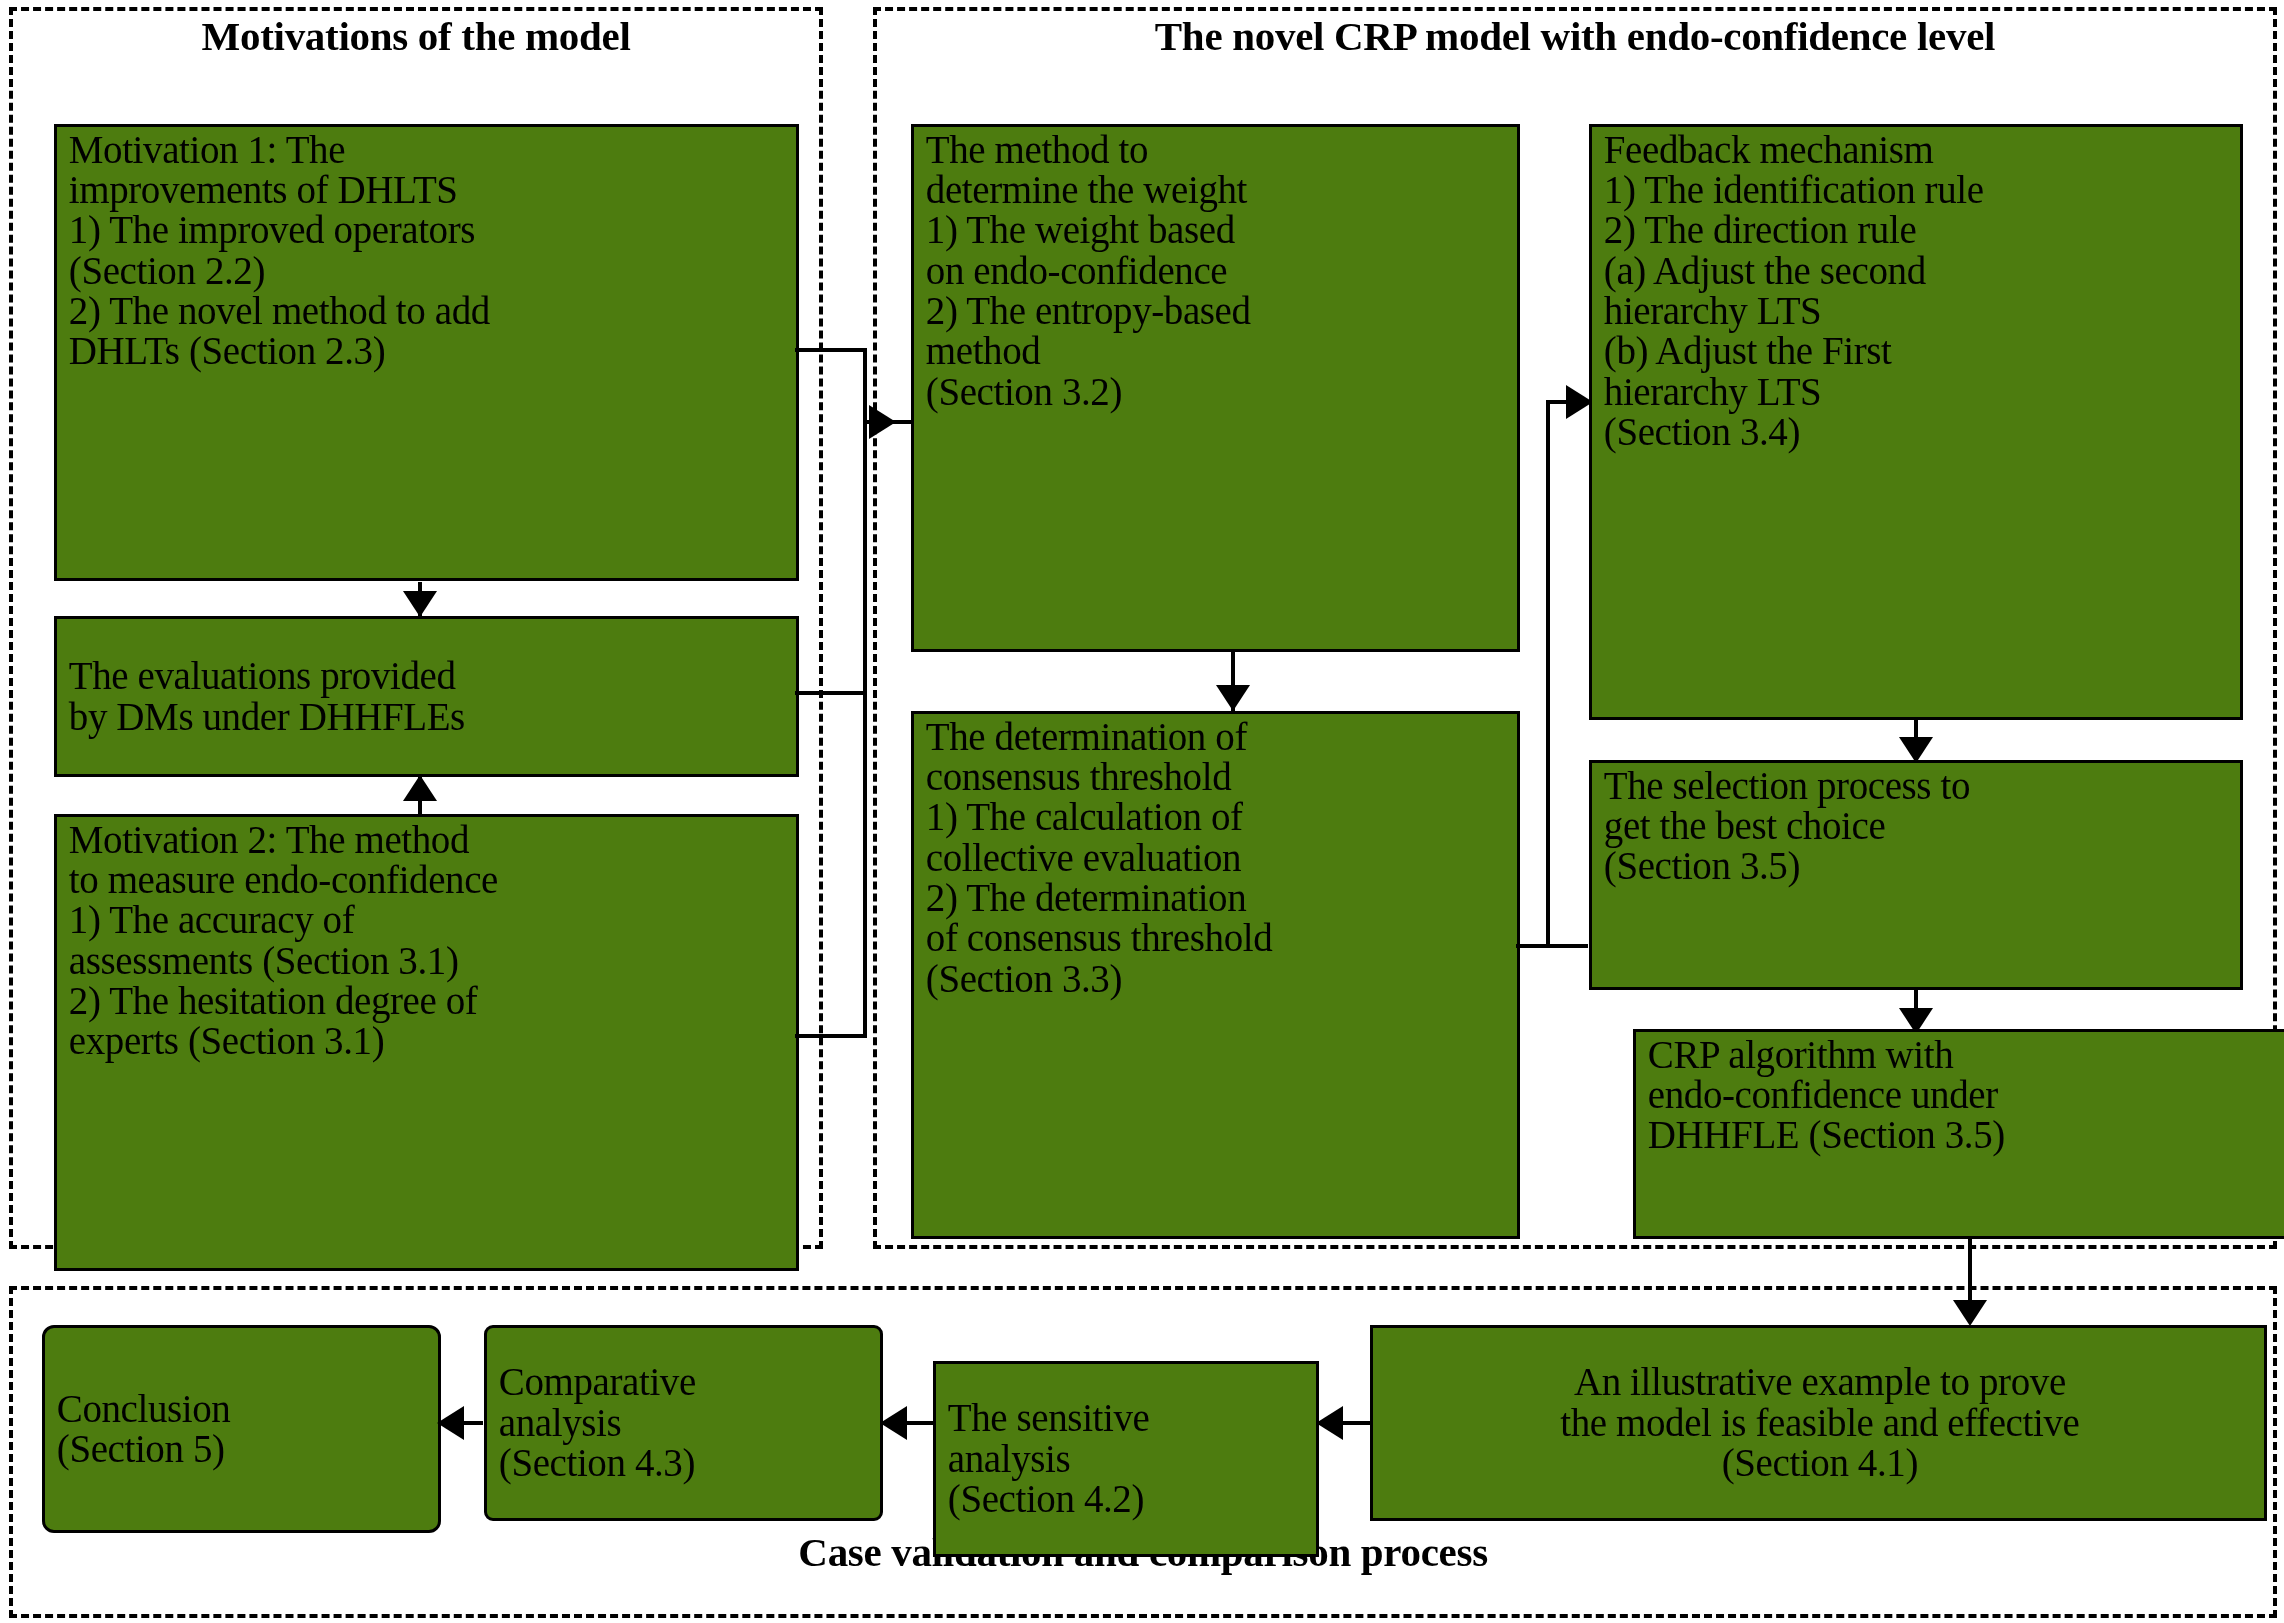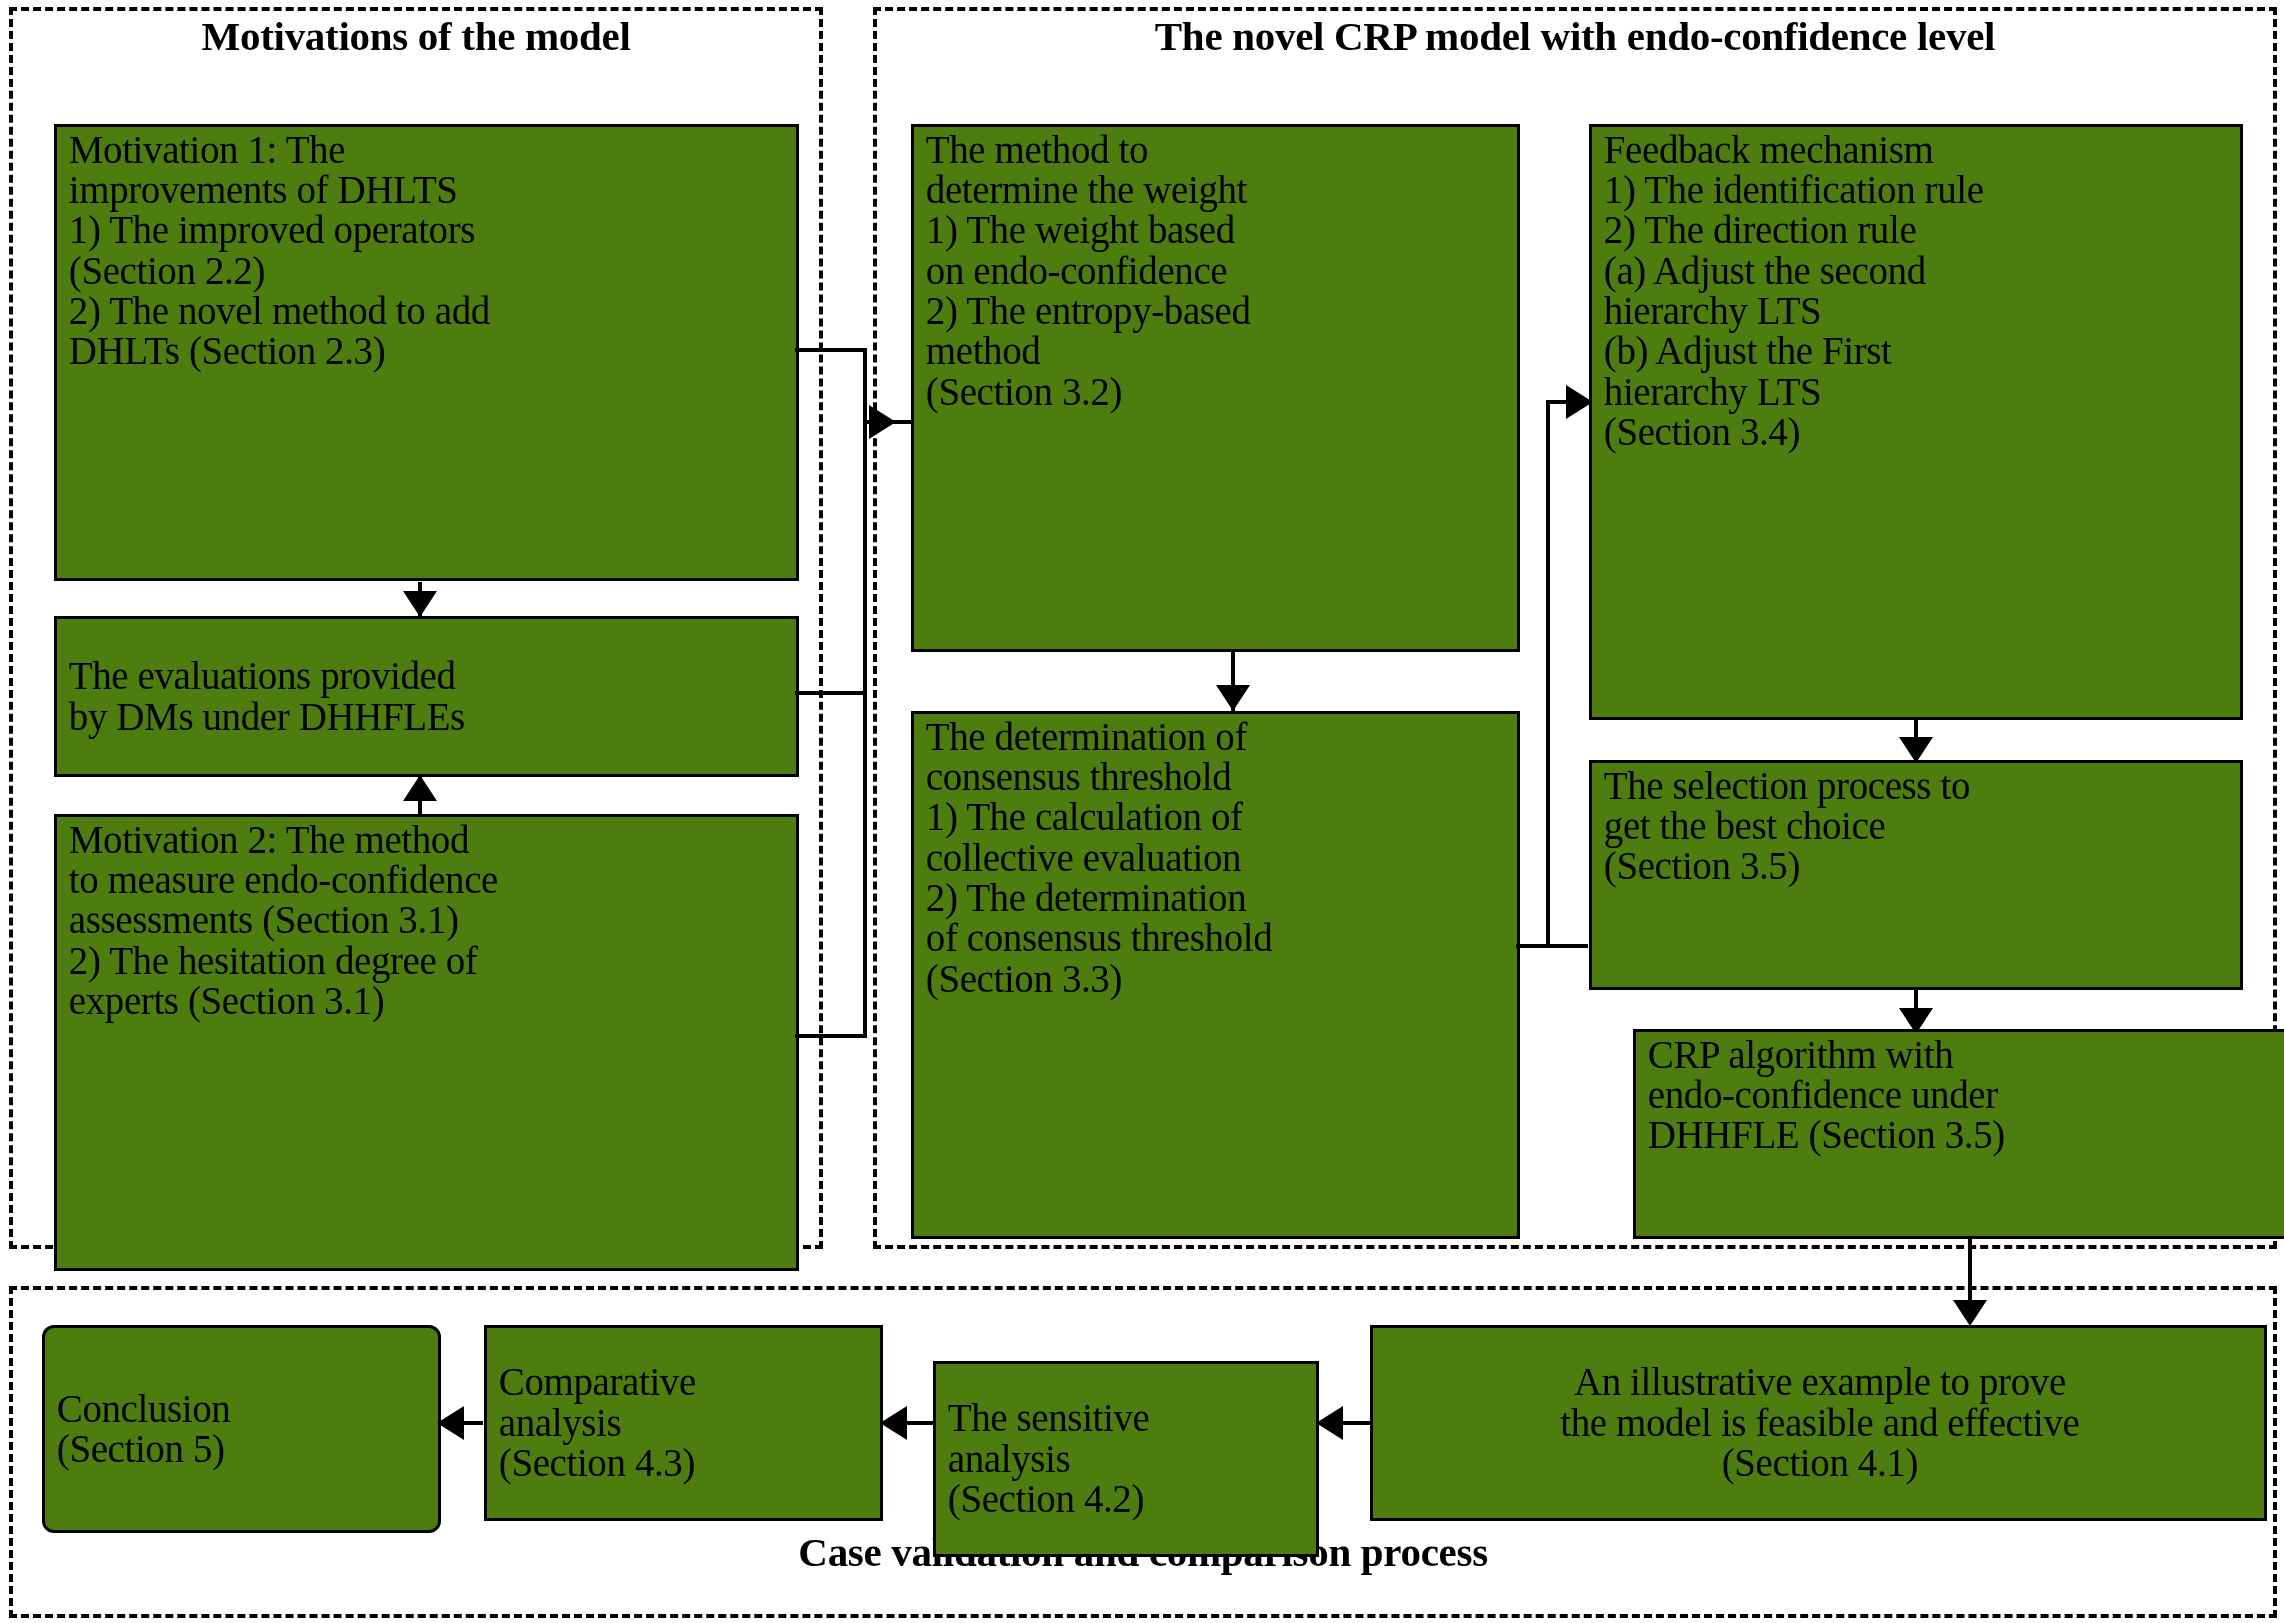--- a/index.html
+++ b/index.html
@@ -107,20 +107,21 @@
     <span class="ln">The evaluations provided</span>
     <span class="ln">by DMs under DHHFLEs</span>
   </div>
 
   <div class="vline" style="left:418px; top:777px; height:41px;"></div>
   <div class="arrow-up" style="left:403px; top:775px;"></div>
 
   <div class="box" style="left:54px; top:814px; width:745px; height:457px;">
     <span class="ln">Motivation 2: The method</span>
     <span class="ln">to measure endo-confidence</span>
+    <span class="ln">1) The accuracy of</span>
     <span class="ln">assessments (Section 3.1)</span>
     <span class="ln">2) The hesitation degree of</span>
     <span class="ln">experts (Section 3.1)</span>
   </div>
 
   <div class="hline" style="left:795px; top:348px; width:72px;"></div>
   <div class="hline" style="left:795px; top:691px; width:72px;"></div>
   <div class="hline" style="left:795px; top:1034px; width:72px;"></div>
 
   <div class="vline" style="left:863px; top:348px; height:690px;"></div>
@@ -195,21 +196,21 @@
   <div class="panel-title" style="left:9.1px; top:1532px; width:2268px;">Case validation and comparison process</div>
 
   <div class="box center" style="left:42px; top:1325px; width:399px; height:208px;border-radius:12px;">
     <span class="ln">Conclusion</span>
     <span class="ln">(Section 5)</span>
   </div>
 
   <div class="hline" style="left:439px; top:1421px; width:44px;"></div>
   <div class="arrow-left" style="left:437px; top:1406px;"></div>
 
-  <div class="box center" style="left:484px; top:1325px; width:399px; height:196px;">
+  <div class="box center" style="left:484px; top:1325px; width:399px; height:196px;border-radius:9px;">
     <span class="ln">Comparative</span>
     <span class="ln">analysis</span>
     <span class="ln">(Section 4.3)</span>
   </div>
 
   <div class="hline" style="left:882px; top:1421px; width:51px;"></div>
   <div class="arrow-left" style="left:880px; top:1406px;"></div>
 
   <div class="box center" style="left:933px; top:1361px; width:386px; height:196px;">
     <span class="ln">The sensitive</span>

